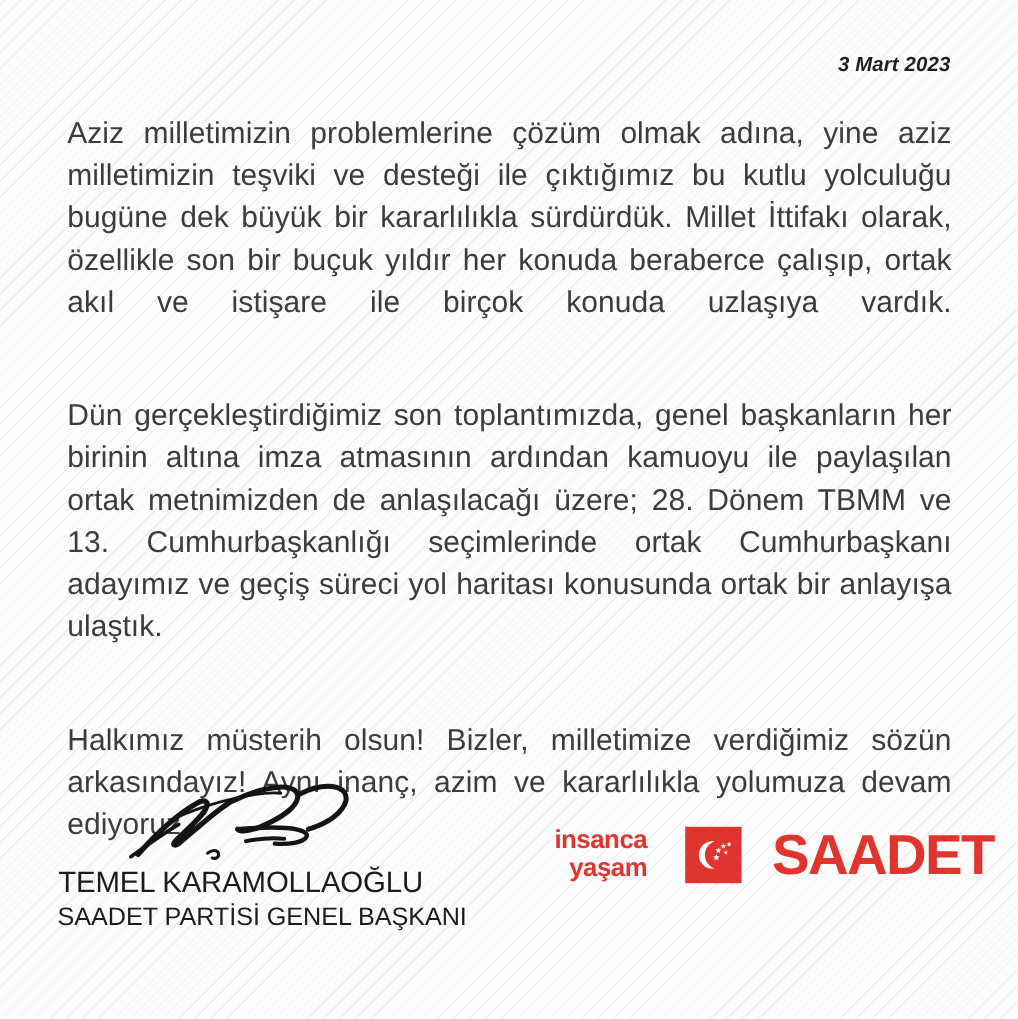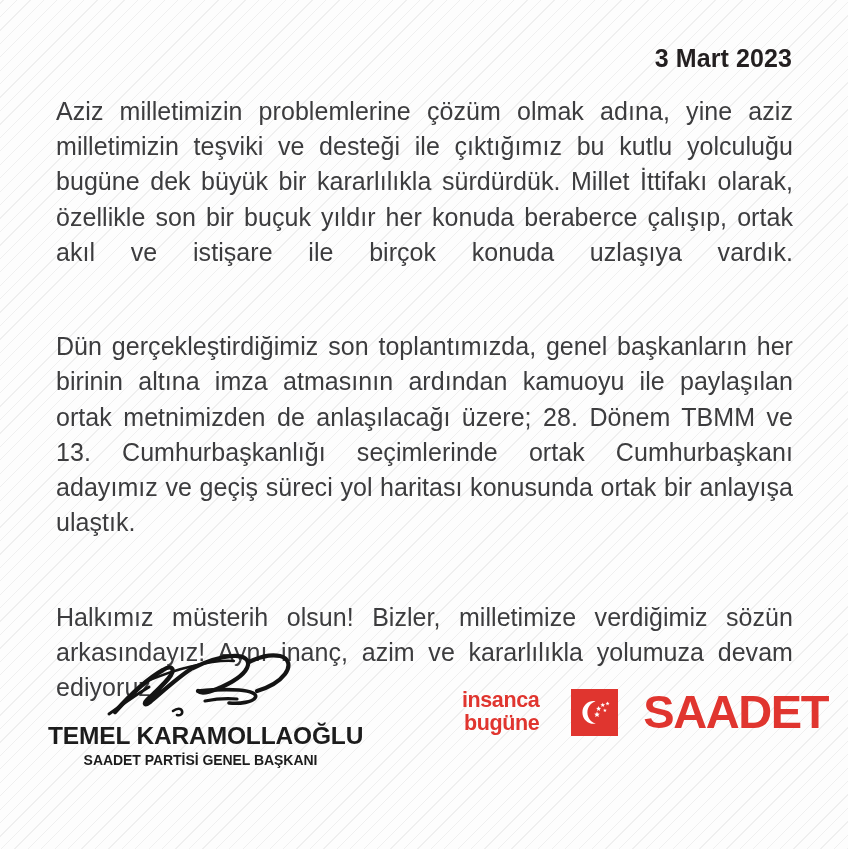--- a/index.html
+++ b/index.html
@@ -35,24 +35,25 @@
   
   .date-row {
     position: absolute;
     top: 44px;
     left: 0;
     right: 56px;
     text-align: right;
   }
   .date-text {
     display: inline-block;
-    font-size: 25px;
+    font-size: 17px;
     font-weight: 700;
     letter-spacing: 0.1px;
     color: #231f20;
+    font-style: italic;
   }
 
   
   .letter-body {
     position: absolute;
     top: 94px;
     left: 56px;
     width: 737px;
   }
   .para {
@@ -91,29 +92,29 @@
     text-align: center;
   }
   .signature-mark {
     height: 72px;
     margin-bottom: 2px;
     display: block;
   }
   .signature-mark svg { display: block; margin: 0 auto; }
   .signer-name {
     font-size: 24.5px;
-    font-weight: 700;
+    font-weight: 400;
     color: #1c1c1c;
     letter-spacing: -0.15px;
     line-height: 1.12;
     white-space: nowrap;
   }
   .signer-title {
-    font-size: 14px;
-    font-weight: 700;
+    font-size: 21px;
+    font-weight: 400;
     color: #1c1c1c;
     letter-spacing: -0.05px;
     line-height: 1.2;
     margin-top: 3px;
     white-space: nowrap;
   }
 
   
   .logo-lockup {
     position: absolute;
@@ -187,21 +188,21 @@
           </g>
         </svg>
       </span>
       <div class="signer-name">TEMEL KARAMOLLAOĞLU</div>
       <div class="signer-title">SAADET PARTİSİ GENEL BAŞKANI</div>
     </div>
 
     <div class="logo-lockup">
       <div class="logo-tagline">
         <span class="line1">insanca</span>
-        <span class="line2">bugüne</span>
+        <span class="line2">yaşam</span>
       </div>
       <span class="logo-emblem">
         <svg width="47" height="47" viewBox="0 0 47 47" xmlns="http://www.w3.org/2000/svg">
           <path d="M24.5 12.2 C17.6 11.2 11.4 16.3 11.4 23.4 C11.4 30.6 17.8 35.9 24.8 34.6 C19.9 33.2 16.4 28.7 16.4 23.4 C16.4 18.1 19.8 13.7 24.5 12.2 Z" fill="#ffffff"></path>
           <polygon fill="#ffffff" points="26.0,22.6 26.8,24.5 28.8,24.7 27.3,26.1 27.8,28.1 26.0,27.0 24.2,28.1 24.7,26.1 23.2,24.7 25.2,24.5"></polygon>
           <polygon fill="#ffffff" points="27.6,17.1 28.3,18.8 30.1,19.0 28.7,20.2 29.1,22.0 27.6,21.0 26.0,22.0 26.5,20.2 25.1,19.0 26.9,18.8"></polygon>
           <polygon fill="#ffffff" points="31.8,13.6 32.4,15.2 34.1,15.3 32.8,16.4 33.2,18.1 31.8,17.1 30.3,18.1 30.7,16.4 29.4,15.3 31.1,15.2"></polygon>
           <polygon fill="#ffffff" points="36.6,12.4 37.1,13.8 38.6,13.9 37.4,14.9 37.8,16.4 36.6,15.5 35.3,16.4 35.7,14.9 34.5,13.9 36.0,13.8"></polygon>
           <polygon fill="#ffffff" points="33.9,19.4 34.4,20.7 35.8,20.8 34.7,21.7 35.1,23.1 33.9,22.3 32.7,23.1 33.1,21.7 32.0,20.8 33.4,20.7"></polygon>
         </svg>

